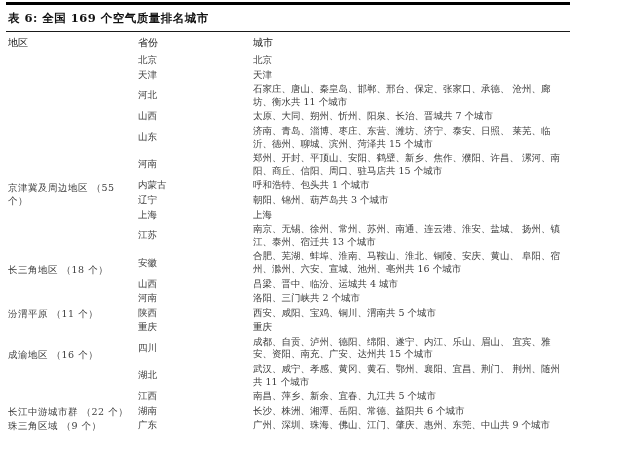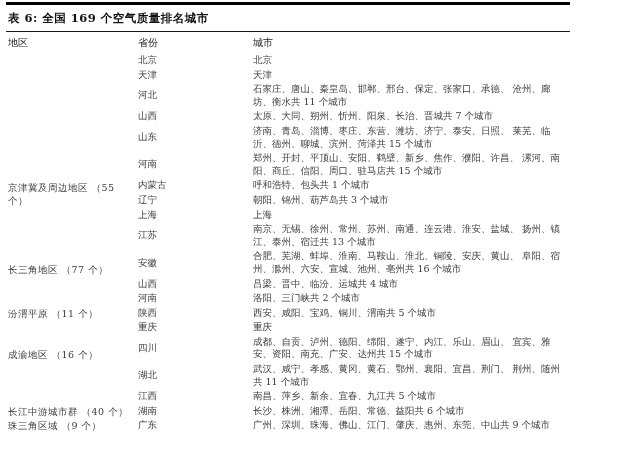--- a/index.html
+++ b/index.html
@@ -102,21 +102,21 @@
           <div class="province-cell">
               <span>辽宁</span>
             </div>
           <div class="city-cell">朝阳、锦州、葫芦岛共 3 个城市</div>
         </div>
       </div>
     </div>
 
     <div class="tgroup">
       <div class="region-cell">
-          <span>长三角地区 （77 个）</span>
+          <span>长三角地区 （18 个）</span>
         </div>
       <div class="grows">
         <div class="trow">
           <div class="province-cell">
               <span>上海</span>
             </div>
           <div class="city-cell">上海</div>
         </div>
         <div class="trow">
           <div class="province-cell">
@@ -174,21 +174,21 @@
           <div class="province-cell">
               <span>四川</span>
             </div>
           <div class="city-cell">成都、自贡、泸州、德阳、绵阳、遂宁、内江、乐山、眉山、 宜宾、雅安、资阳、南充、广安、达州共 15 个城市</div>
         </div>
       </div>
     </div>
 
     <div class="tgroup">
       <div class="region-cell">
-          <span>长江中游城市群 （40 个）</span>
+          <span>长江中游城市群 （22 个）</span>
         </div>
       <div class="grows">
         <div class="trow">
           <div class="province-cell">
               <span>湖北</span>
             </div>
           <div class="city-cell">武汉、咸宁、孝感、黄冈、黄石、鄂州、襄阳、宜昌、荆门、 荆州、随州共 11 个城市</div>
         </div>
         <div class="trow">
           <div class="province-cell">

